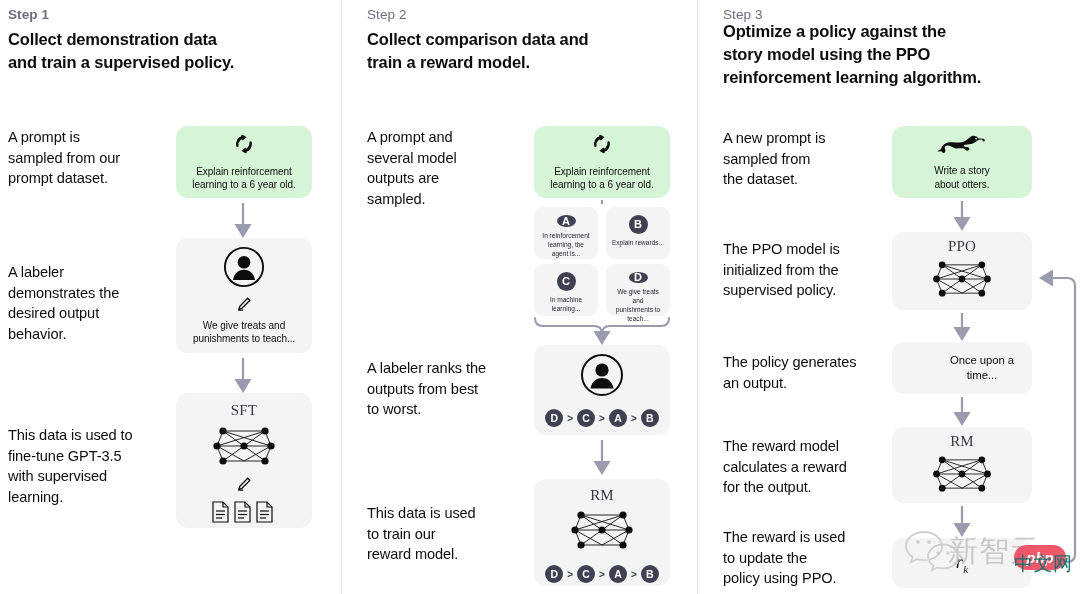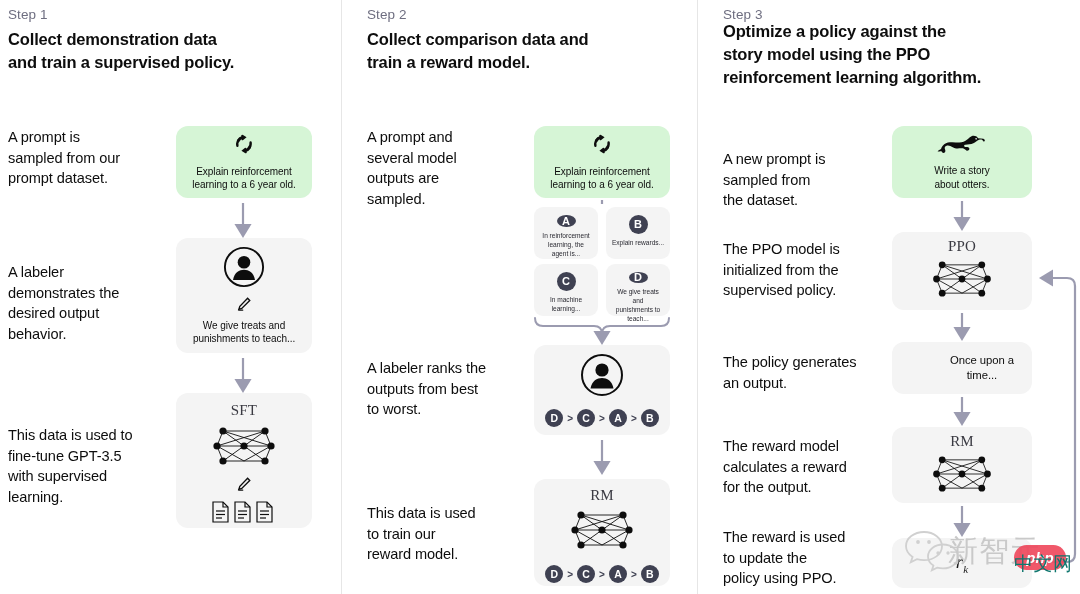--- a/index.html
+++ b/index.html
@@ -109,21 +109,21 @@
 </style>
 </head>
 <body>
 
 <div class="board">
 
   <div class="divider d1"></div>
   <div class="divider d2"></div>
 
   <div class="col c1">
-    <div class="step-label" style="left:8px; top:8px;">Step 1</div>
+    <div class="step-label" style="left:8px; top:8px;font-weight:bold;">Step 1</div>
     <div class="step-title" style="left:8px; top:28px; width:320px;">
       <div>Collect demonstration data</div>
       <div>and train a supervised policy.</div>
     </div>
 
     <div class="caption" style="left:8px; top:127px; width:160px; white-space:pre-line;">A prompt is
 sampled from our
 prompt dataset.</div>
     <div class="caption" style="left:8px; top:262px; width:160px; white-space:pre-line;">A labeler
 demonstrates the
@@ -373,21 +373,21 @@
   </div>
 
   <div class="col c3">
     <div class="step-label" style="left:25px; top:8px;">Step 3</div>
     <div class="step-title" style="left:25px; top:20px; width:320px;">
       <div>Optimize a policy against the</div>
       <div>story model using the PPO</div>
       <div>reinforcement learning algorithm.</div>
     </div>
 
-    <div class="caption" style="left:25px; top:128px; width:160px; white-space:pre-line;margin-top:21px;">A new prompt is
+    <div class="caption" style="left:25px; top:128px; width:160px; white-space:pre-line;">A new prompt is
 sampled from
 the dataset.</div>
     <div class="caption" style="left:25px; top:239px; width:170px; white-space:pre-line;">The PPO model is
 initialized from the
 supervised policy.</div>
     <div class="caption" style="left:25px; top:352px; width:180px; white-space:pre-line;">The policy generates
 an output.</div>
     <div class="caption" style="left:25px; top:436px; width:175px; white-space:pre-line;">The reward model
 calculates a reward
 for the output.</div>

